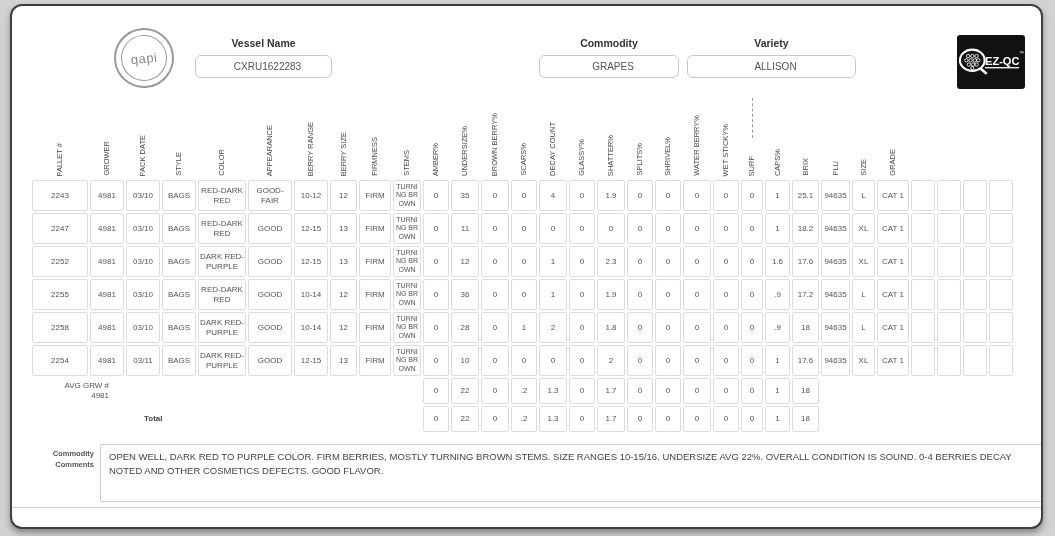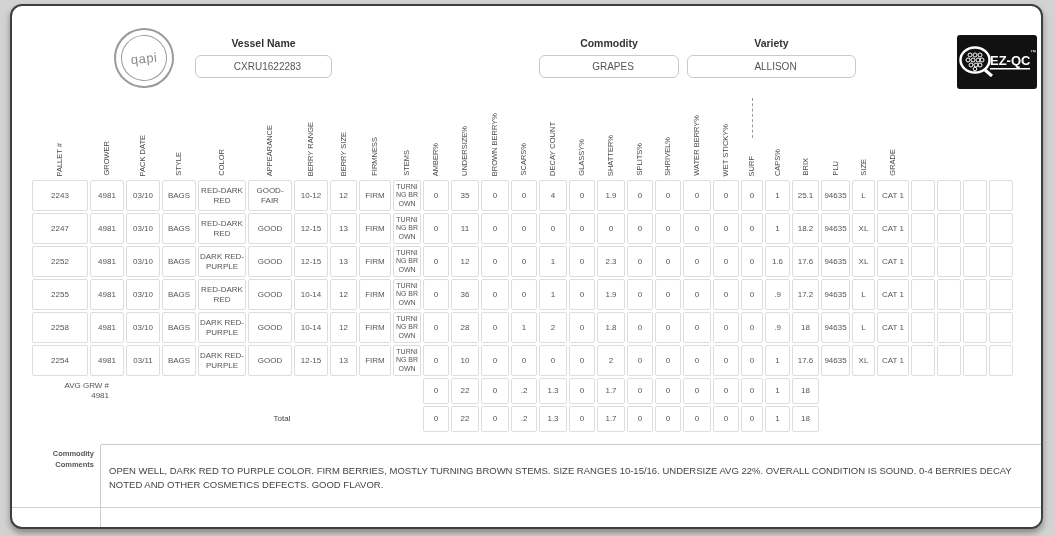--- a/index.html
+++ b/index.html
@@ -31,21 +31,21 @@
   .flabel{font-size:10.5px;font-weight:bold;color:#333;height:15px;}
   .fbox{
     margin-top:3px;height:21px;border:1px solid #c9c9c9;border-radius:6px;
     display:flex;align-items:center;justify-content:center;
     font-size:10px;color:#555;background:#fff;padding-left:8px;
   }
   .f0{left:183px;width:137px;} .f1{left:328px;width:57px;}
   .f2{left:393px;width:126px;} .f3{left:527px;width:140px;}
   .f4{left:675px;width:169px;} .f5{left:852px;width:77px;}
   .ezqc{
-    position:absolute;left:945px;top:29px;width:80px;height:54px;
+    position:absolute;left:945px;top:29px;width:68px;height:54px;
     background:#111;border-radius:3px;
     display:flex;align-items:center;justify-content:center;
   }
   
   .tablewrap{position:absolute;left:18px;top:84px;}
   table{border-collapse:separate;border-spacing:2px;table-layout:fixed;}
   th{vertical-align:bottom;padding:0 0 2px 0;height:84px;position:relative;}
   .vtext{
     writing-mode:vertical-rl;transform:rotate(180deg);
     font-size:7.5px;font-weight:500;color:#4a4a4a;
@@ -58,31 +58,31 @@
   td.cell{
     border:1px solid #ddd;border-radius:2px;background:#fff;
     text-align:center;font-size:8px;color:#555;
     padding:1px;overflow:hidden;line-height:1.15;
   }
   tr.data{height:31px;}
   tr.sum{height:26px;}
   td.stems{font-size:7px;word-break:break-all;}
   td.rowlabel{font-size:8px;color:#555;line-height:1.2;margin-top:24px;}
   td.rowlabel.avg{text-align:right;padding-right:312px;}
-  td.rowlabel.total{text-align:center;padding-left:112px;font-weight:normal;color:#444;}
+  td.rowlabel.total{text-align:left;padding-left:112px;font-weight:bold;color:#444;}
   td.blank{border:none;}
   
   .clabel{
     position:absolute;left:16px;top:443px;width:66px;
     text-align:right;font-size:7.5px;font-weight:bold;color:#555;line-height:1.4;
   }
   .cbox{
     position:absolute;left:88px;top:438px;width:925px;height:46px;
     border:1px solid #ccc;border-radius:2px;background:#fff;
-    font-size:9.5px;color:#444;line-height:1.5;padding:19px 8px;
+    font-size:9.5px;color:#444;line-height:1.5;padding:5px 8px;
   }
   .bottom-line{position:absolute;left:0;right:0;bottom:19px;border-top:1px solid #cfcfcf;}
 </style>
 </head>
 <body>
 
 <div class="card">
 
   <div class="qapi">
     <div class="qapi-inner">

